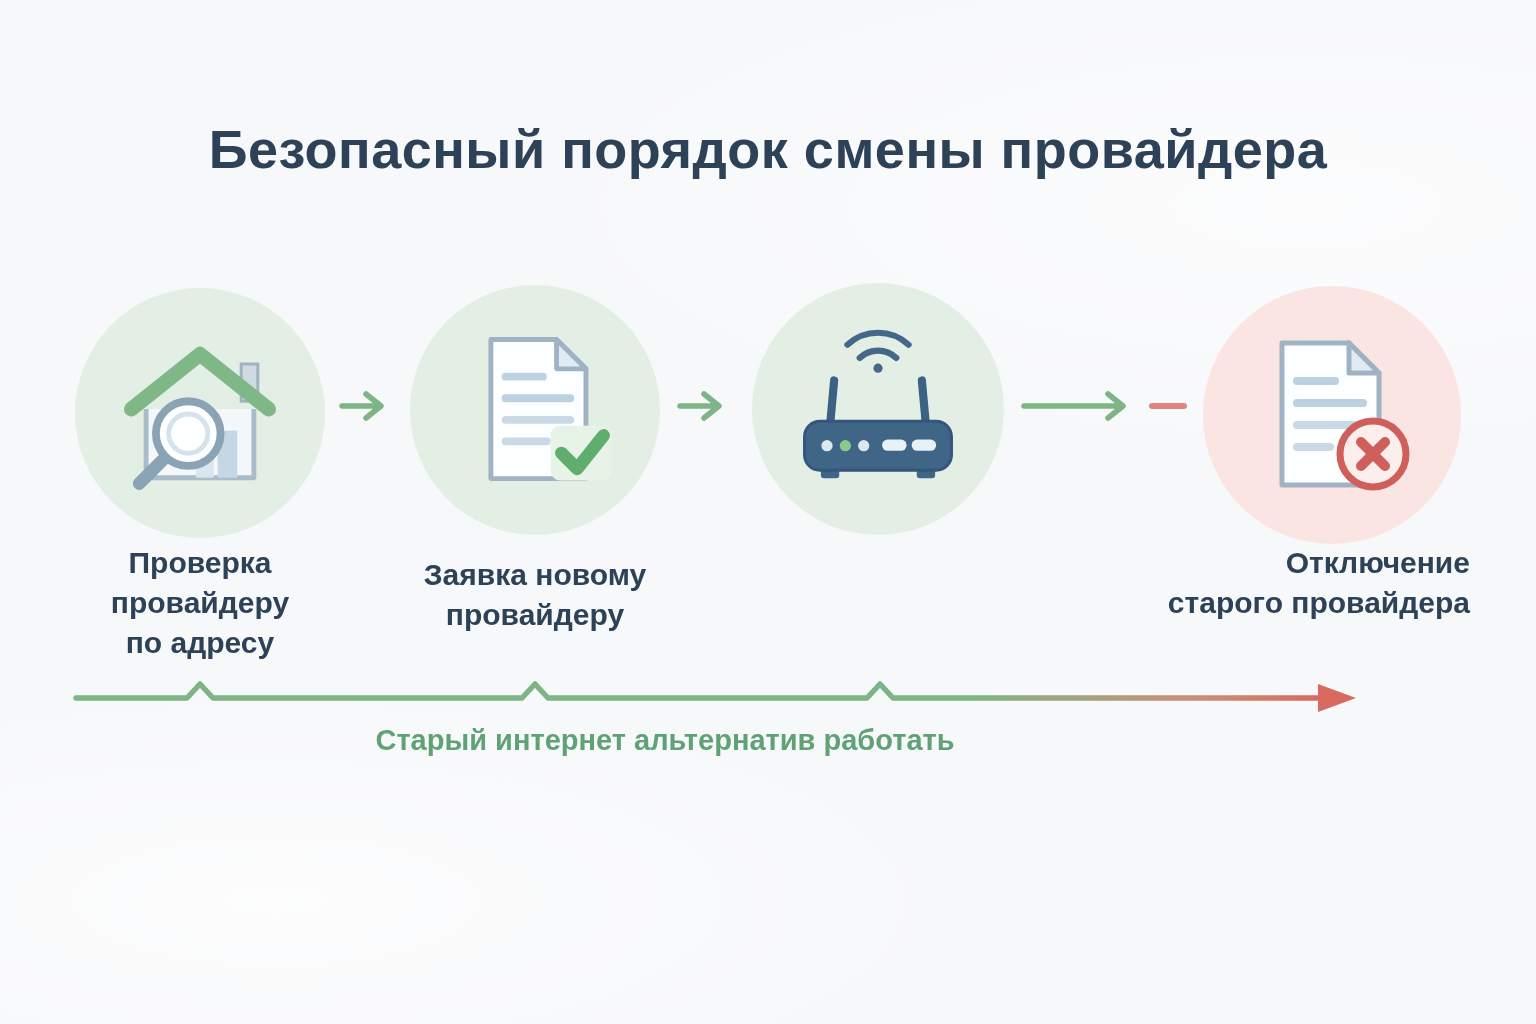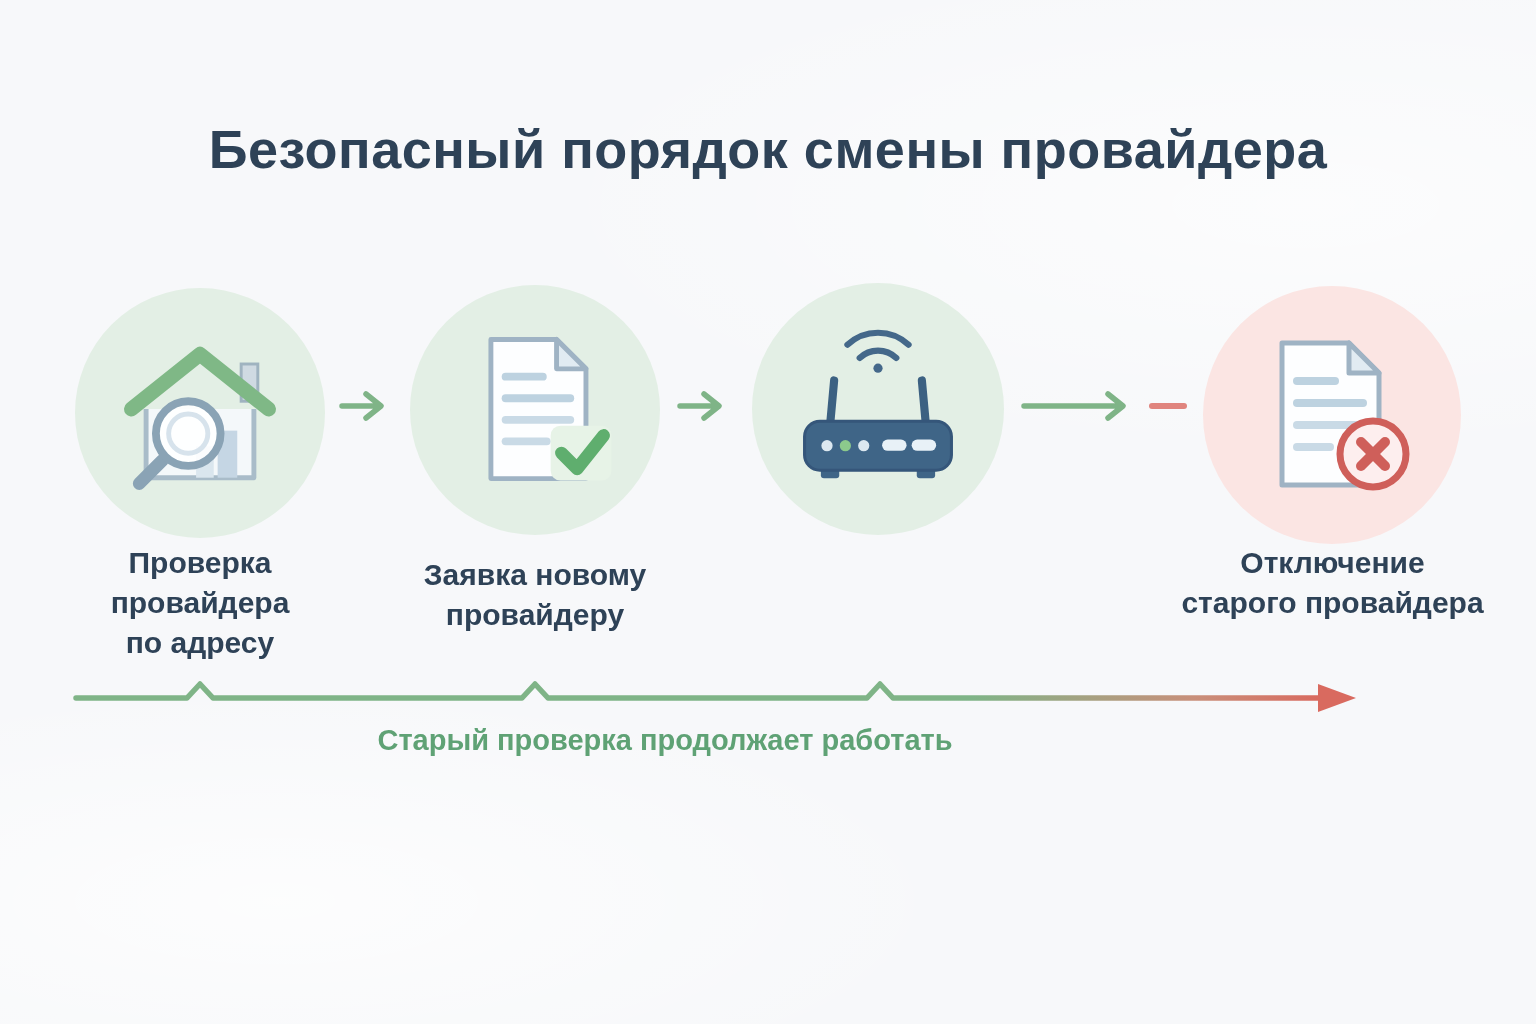--- a/index.html
+++ b/index.html
@@ -42,21 +42,21 @@
     top:543px;
     text-align:center;
     font-size:30px;font-weight:700;
     line-height:1.33;
     color:#2e4257;
     white-space:pre-line;
   }
   .l1{left:40px;width:320px;}
   .l2{left:375px;width:320px;margin-top:12px;}
   .l3{left:720px;width:320px;}
-  .l4{left:1145px;width:375px;}
+  .l4{left:1095px;width:375px;text-align:right;}
   .arrow{position:absolute;}
   .a1{left:338px;top:386px;}
   .a2{left:676px;top:386px;}
   .a3{left:1020px;top:386px;}
   .timeline{position:absolute;left:70px;top:674px;}
   .caption{
     position:absolute;
     left:75px;top:724px;width:1180px;
     text-align:center;
     font-size:29px;font-weight:700;
@@ -161,23 +161,23 @@
           <stop offset="0.72" stop-color="#7fb487"></stop>
           <stop offset="0.9" stop-color="#c98f7a"></stop>
           <stop offset="1" stop-color="#d96a5f"></stop>
         </linearGradient>
       </defs>
       <path d="M6 24 L117 24 L130 10 L143 24 L452 24 L465 10 L478 24 L797 24 L810 10 L823 24 L1250 24" fill="none" stroke="url(#tlg)" stroke-width="5.5" stroke-linecap="round" stroke-linejoin="round"></path>
       <polygon points="1248,10 1286,24 1248,38" fill="#d96a5f"></polygon>
     </svg>
   </span>
 
-  <div class="caption">Старый проверка продолжает работать</div>
+  <div class="caption">Старый интернет альтернатив работать</div>
 
   <div class="step-label l1">Проверка
-провайдера
+провайдеру
 по адресу</div>
   <div class="step-label l2">Заявка новому
 провайдеру</div>
   <div class="step-label l4">Отключение
 старого провайдера</div>
 
 </div>
 
 </body></html>

